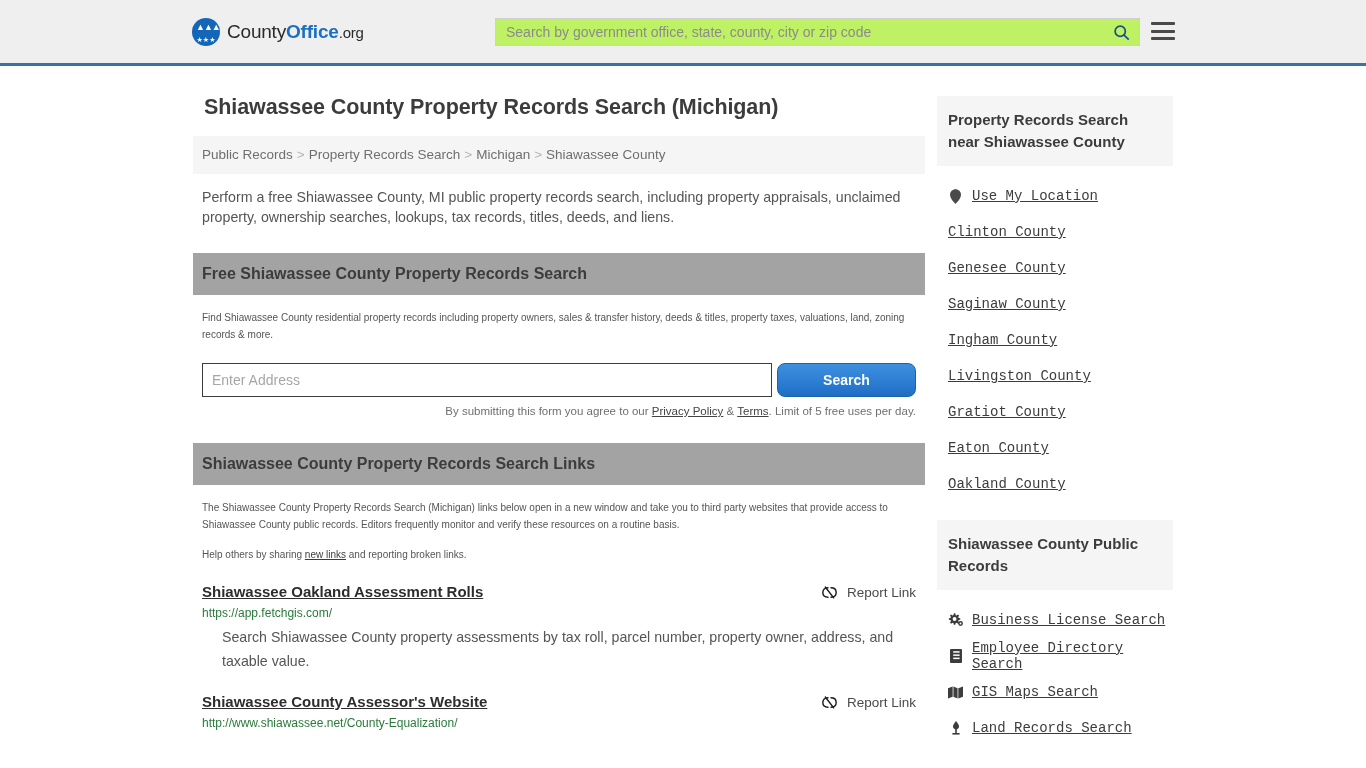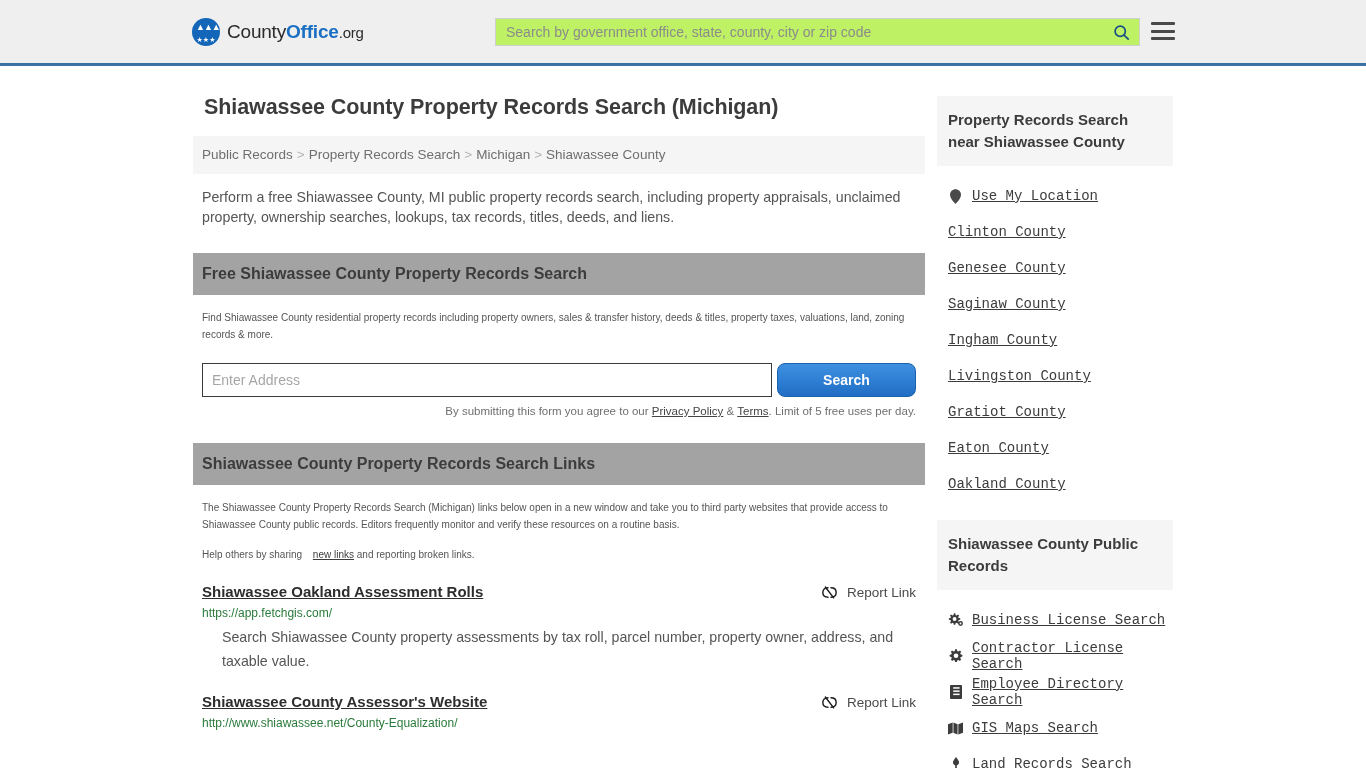--- a/index.html
+++ b/index.html
@@ -190,21 +190,21 @@
     color: #3c3c3c;
   }
 
   .section-body {
     margin: 14px 9px 0 9px;
     font-size: 10px;
     line-height: 17px;
     color: #555555;
   }
   .section-body p { margin: 0 0 13px 0; }
-  .section-body a { color: #3c3c3c; text-decoration: underline; margin-left: 8px; }
+  .section-body a { color: #3c3c3c; text-decoration: underline; }
 
   
   .addr-form {
     margin: 20px 9px 0 9px;
     display: flex;
     align-items: stretch;
     height: 34px;
   }
   .addr-form input {
     width: 578px;
@@ -470,29 +470,20 @@
                 <circle cx="7" cy="6.5" r="2.1" fill="#ffffff"></circle>
                 <path d="M12.6 8.6 L13.6 8.6 L13.8 9.6 L14.5 9.9 L15.3 9.3 L16 10 L15.4 10.8 L15.7 11.5 L16.7 11.7 L16.7 12.7 L15.7 12.9" fill="none"></path>
                 <circle cx="13.4" cy="11.3" r="2.6"></circle>
                 <circle cx="13.4" cy="11.3" r="1" fill="#ffffff"></circle>
               </svg>
             </span>
             <a href="#">Business License Search</a>
           </li>
           <li>
             <span class="side-icon">
-              <svg width="14" height="14" viewBox="0 0 14 14" fill="#3c3c3c">
-                <path d="M6.1 0.3 L7.9 0.3 L8.2 2.0 L9.5 2.5 L10.9 1.5 L12.2 2.8 L11.2 4.2 L11.7 5.5 L13.4 5.8 L13.4 7.6 L11.7 7.9 L11.2 9.2 L12.2 10.6 L10.9 11.9 L9.5 10.9 L8.2 11.4 L7.9 13.1 L6.1 13.1 L5.8 11.4 L4.5 10.9 L3.1 11.9 L1.8 10.6 L2.8 9.2 L2.3 7.9 L0.6 7.6 L0.6 5.8 L2.3 5.5 L2.8 4.2 L1.8 2.8 L3.1 1.5 L4.5 2.5 L5.8 2.0 Z"></path>
-                <circle cx="7" cy="6.7" r="2.3" fill="#ffffff"></circle>
-              </svg>
-            </span>
-            <a href="#">Contractor License Search</a>
-          </li>
-          <li>
-            <span class="side-icon">
               <svg width="12" height="14" viewBox="0 0 12 14" fill="#3c3c3c">
                 <rect x="0" y="0" width="12" height="14" rx="1"></rect>
                 <rect x="3.2" y="2.2" width="6.4" height="1.5" fill="#ffffff"></rect>
                 <rect x="3.2" y="5.4" width="6.4" height="1.5" fill="#ffffff"></rect>
                 <rect x="3.2" y="8.6" width="6.4" height="1.5" fill="#ffffff"></rect>
               </svg>
             </span>
             <a href="#">Employee Directory Search</a>
           </li>
           <li>

